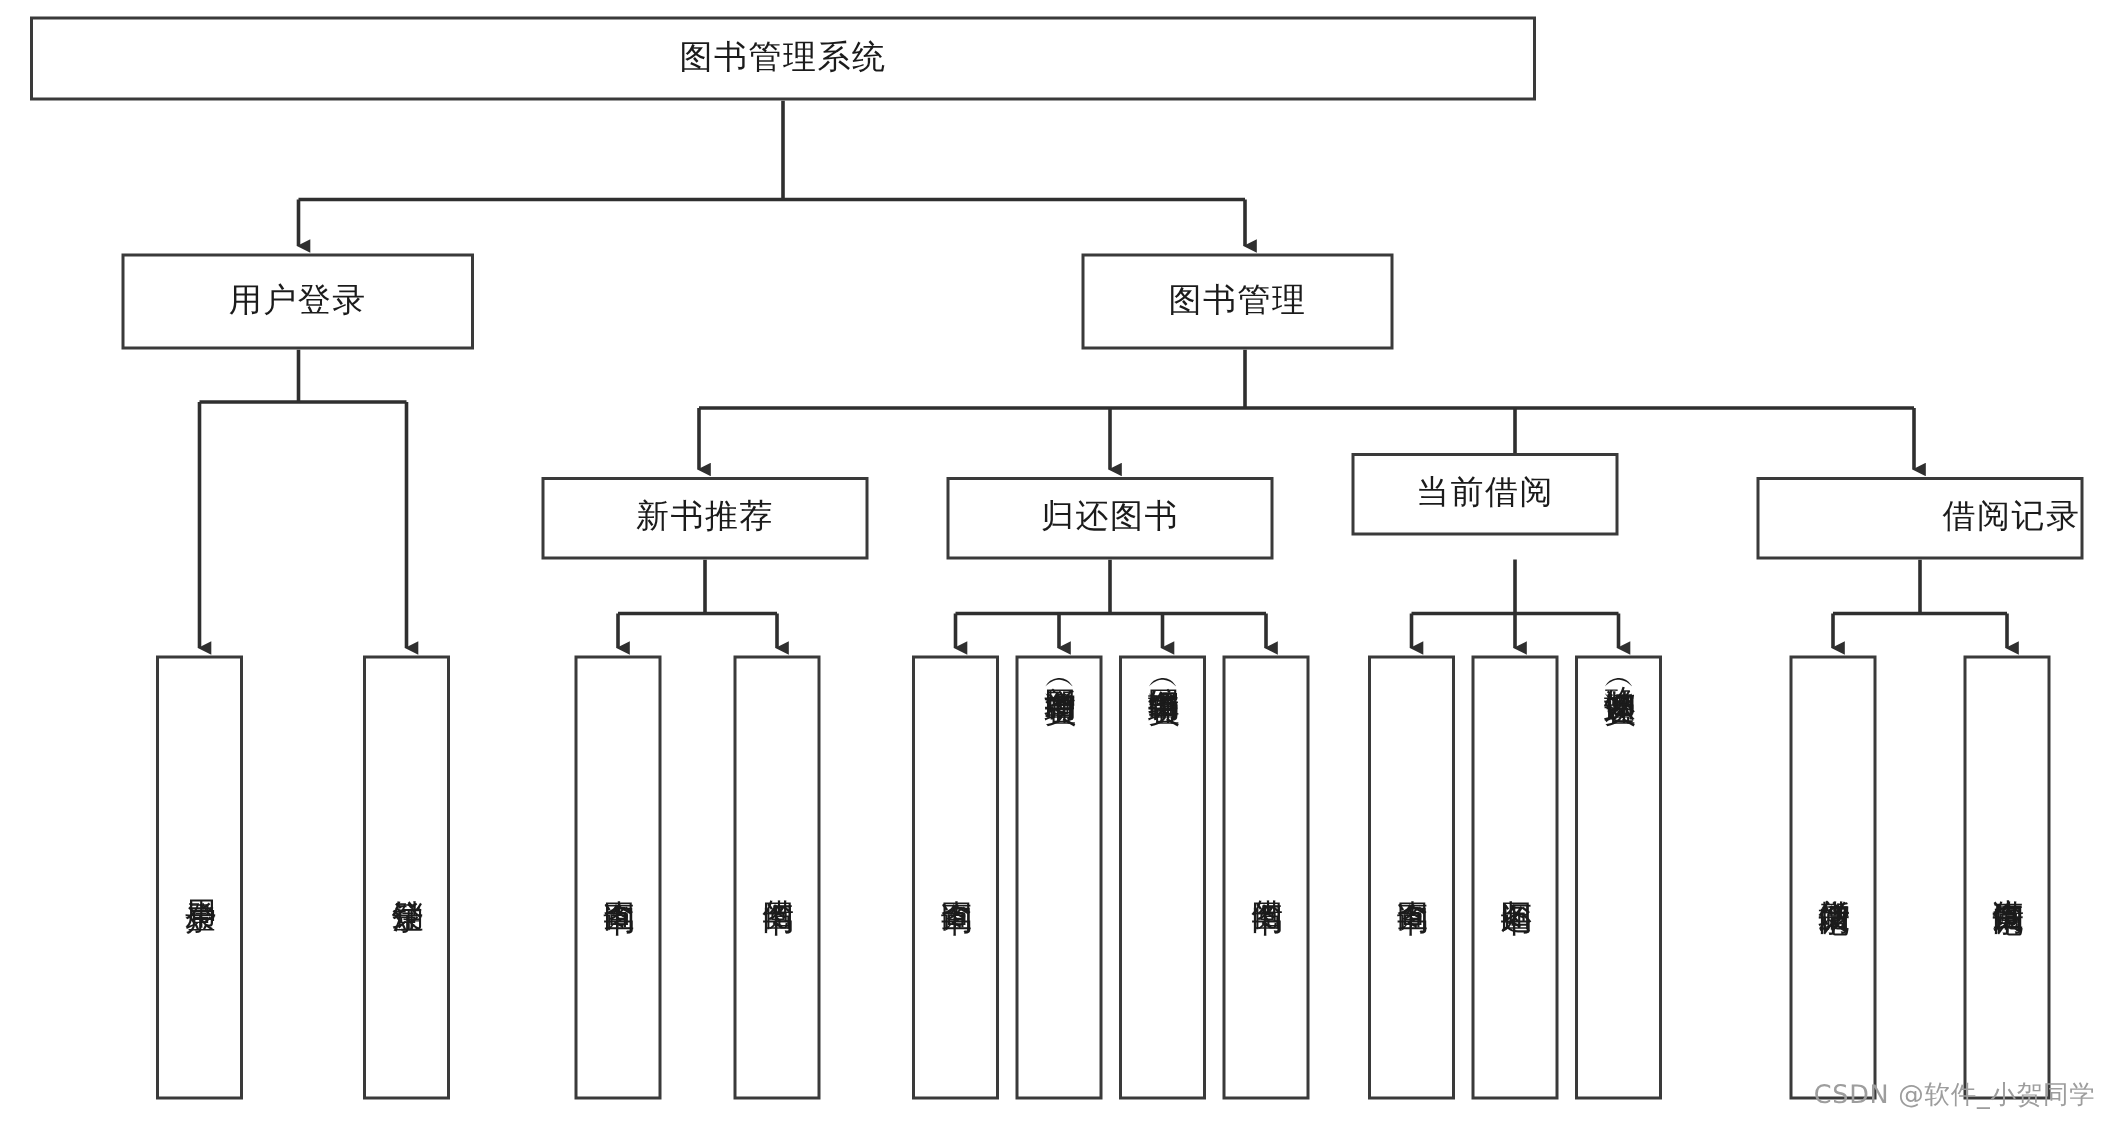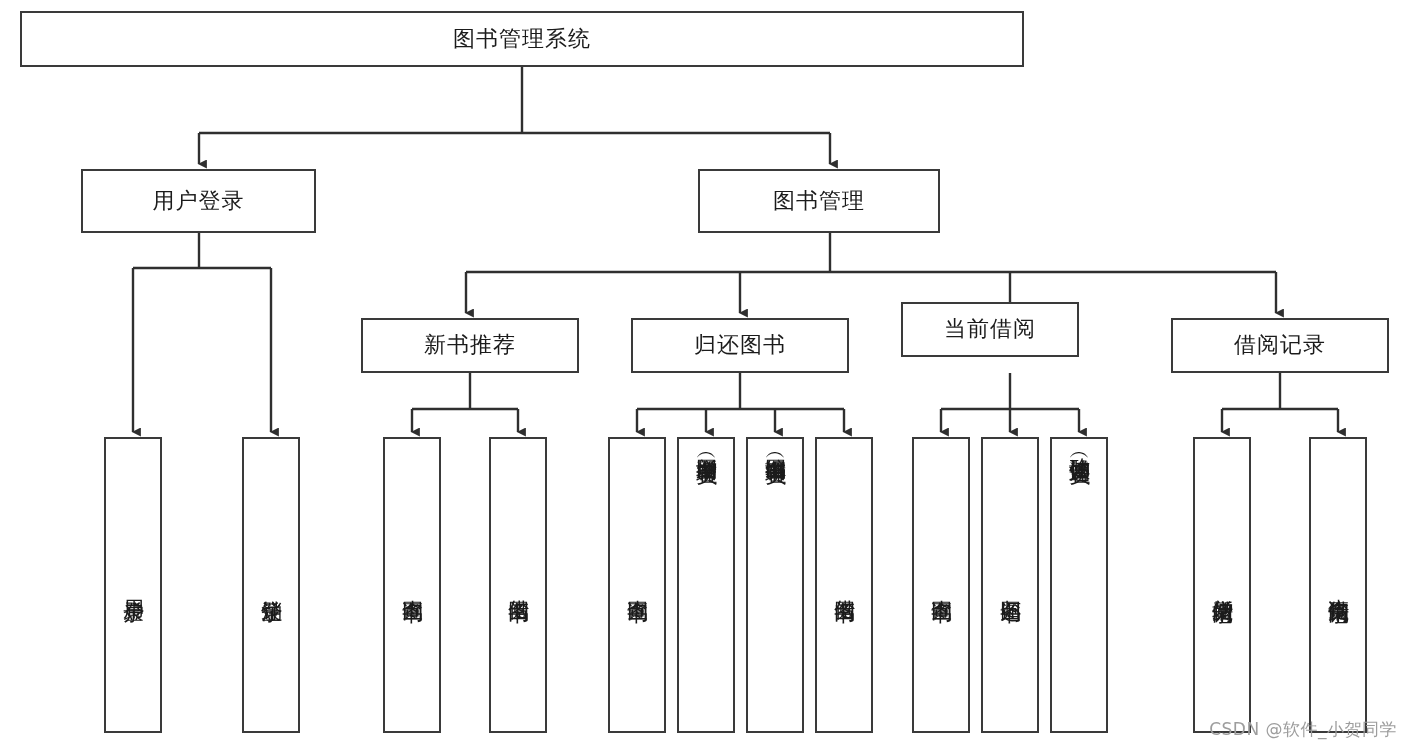--- a/index.html
+++ b/index.html
@@ -141,37 +141,37 @@
   </svg>
 
   <div class="node-box" style="left:20px; top:11px; width:1004px; height:56px;">
     <span class="node-label-h">图书管理系统</span>
   </div>
 
   <div class="node-box" style="left:81px; top:169px; width:235px; height:64px;">
     <span class="node-label-h">用户登录</span>
   </div>
 
-  <div class="node-box" style="left:698px; top:169px; width:242px; height:64px;">
+  <div class="node-box" style="left:721px; top:169px; width:208px; height:64px;">
     <span class="node-label-h">图书管理</span>
   </div>
 
   <div class="node-box" style="left:361px; top:318px; width:218px; height:55px;">
     <span class="node-label-h">新书推荐</span>
   </div>
 
   <div class="node-box" style="left:631px; top:318px; width:218px; height:55px;">
     <span class="node-label-h">归还图书</span>
   </div>
 
   <div class="node-box" style="left:901px; top:302px; width:178px; height:55px;align-items:center;">
     <span class="node-label-h">当前借阅</span>
   </div>
 
-  <div class="node-box" style="left:1171px; top:318px; width:218px; height:55px;">
+  <div class="node-box" style="left:1171px; top:318px; width:218px; height:55px;justify-content:flex-end;">
     <span class="node-label-h">借阅记录</span>
   </div>
 
   <div class="node-box" style="left:104px; top:437px; width:58px; height:296px;">
     <span class="leaf-inner center">
       <span class="node-label-v">用户登录</span>
     </span>
   </div>
 
   <div class="node-box" style="left:242px; top:437px; width:58px; height:296px;">

